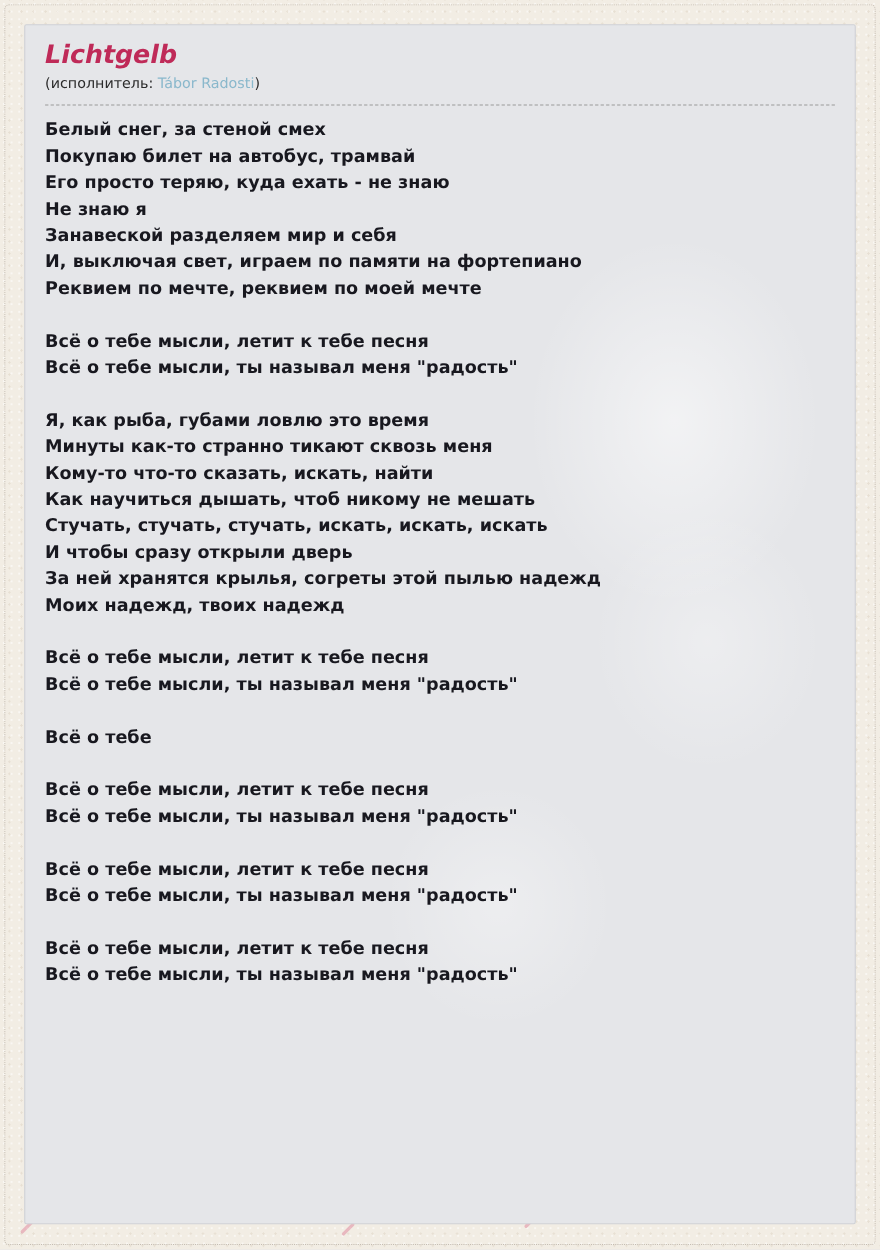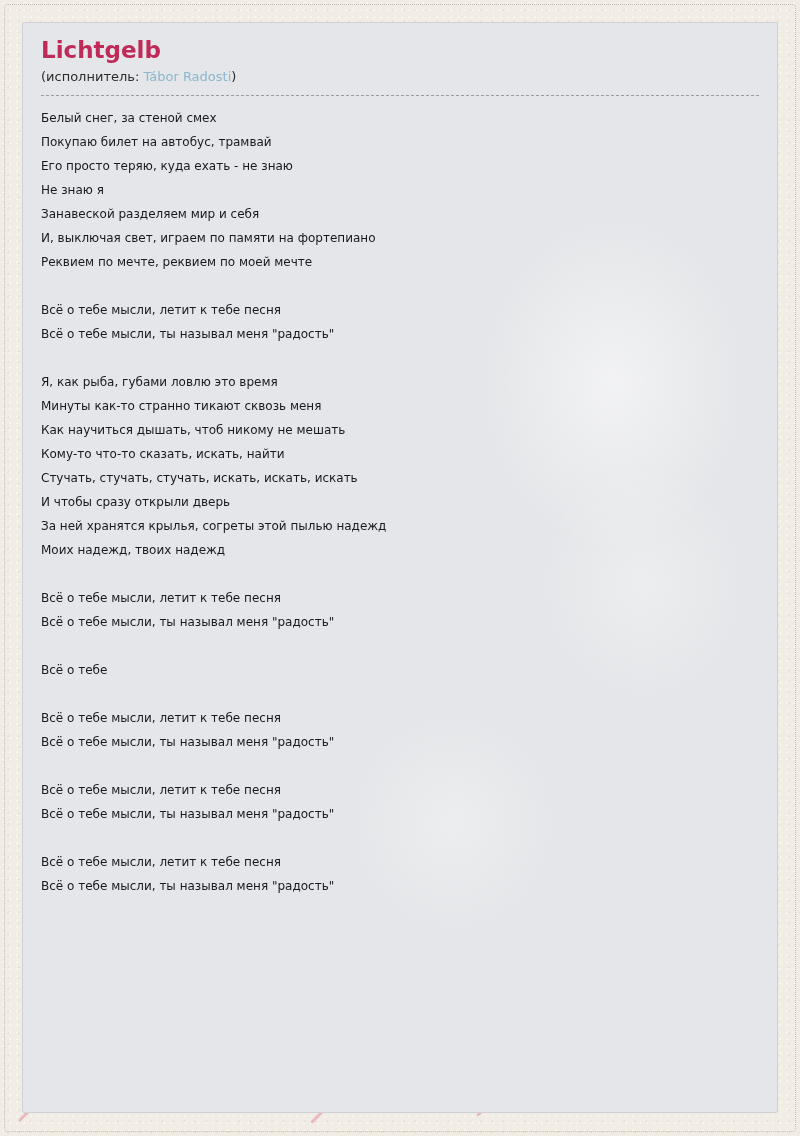--- a/index.html
+++ b/index.html
@@ -50,36 +50,37 @@
     padding: 13px 0 7px 0;
     border-bottom: 1px dashed var(--separator, #9a9a9a);
   }
   h1.song-title {
     margin: 0;
     font-size: 23px;
     line-height: 28px;
     font-weight: 700;
     letter-spacing: 0;
     color: var(--title_text, #bf2a58);
+    font-style: italic;
   }
   .artist-line {
     margin-top: 2px;
     font-size: 13px;
     line-height: 22px;
     color: var(--artist_text, #2b2b2b);
   }
   .artist-link {
     color: var(--artist_link, #8ab8cc);
     text-decoration: none;
     cursor: pointer;
   }
   .lyrics-body {
     padding: 10px 18px 0 18px;
-    font-size: 12px;
-    font-weight: 400;
+    font-size: 16px;
+    font-weight: 700;
     line-height: 24px;
     color: var(--lyrics_text, #18181f);
   }
   .stanza { margin: 0 0 24px 0; }
   .stanza:last-child { margin-bottom: 0; }
   .lyric-line { white-space: pre; }
 </style>
 </head>
 <body style="--page_bg: #f2ede4; --card_bg: #e5e6e9; --card_border: #cfd1d6; --title_text: #bf2a58; --artist_text: #2b2b2b; --artist_link: #8ab8cc; --lyrics_text: #18181f; --separator: #9a9a9a; --decoration_pink: #e08ca0;">
 
@@ -103,22 +104,22 @@
         <div class="lyric-line">И, выключая свет, играем по памяти на фортепиано</div>
         <div class="lyric-line">Реквием по мечте, реквием по моей мечте</div>
       </div>
       <div class="stanza">
         <div class="lyric-line">Всё о тебе мысли, летит к тебе песня</div>
         <div class="lyric-line">Всё о тебе мысли, ты называл меня "радость"</div>
       </div>
       <div class="stanza">
         <div class="lyric-line">Я, как рыба, губами ловлю это время</div>
         <div class="lyric-line">Минуты как-то странно тикают сквозь меня</div>
+        <div class="lyric-line">Кому-то что-то сказать, искать, найти</div>
         <div class="lyric-line">Как научиться дышать, чтоб никому не мешать</div>
-        <div class="lyric-line">Кому-то что-то сказать, искать, найти</div>
         <div class="lyric-line">Стучать, стучать, стучать, искать, искать, искать</div>
         <div class="lyric-line">И чтобы сразу открыли дверь</div>
         <div class="lyric-line">За ней хранятся крылья, согреты этой пылью надежд</div>
         <div class="lyric-line">Моих надежд, твоих надежд</div>
       </div>
       <div class="stanza">
         <div class="lyric-line">Всё о тебе мысли, летит к тебе песня</div>
         <div class="lyric-line">Всё о тебе мысли, ты называл меня "радость"</div>
       </div>
       <div class="stanza">

